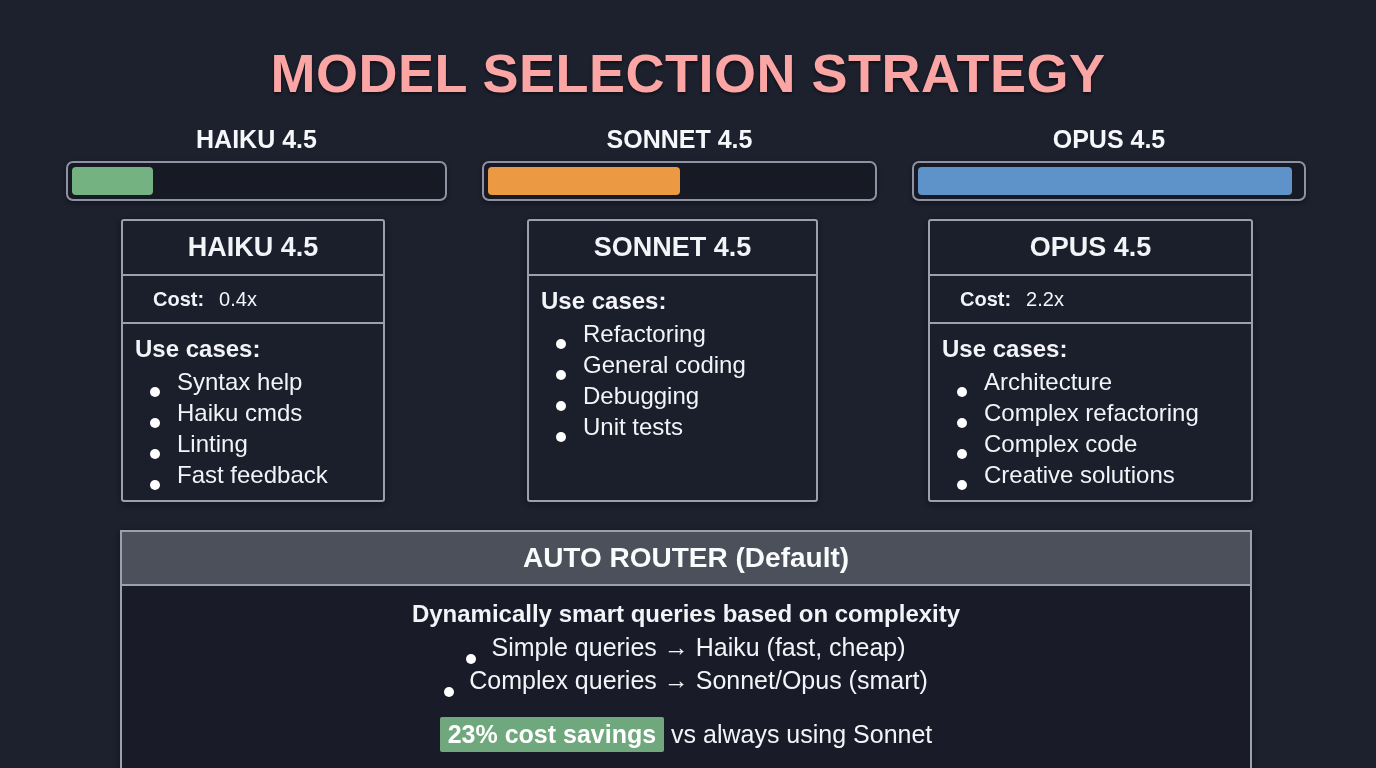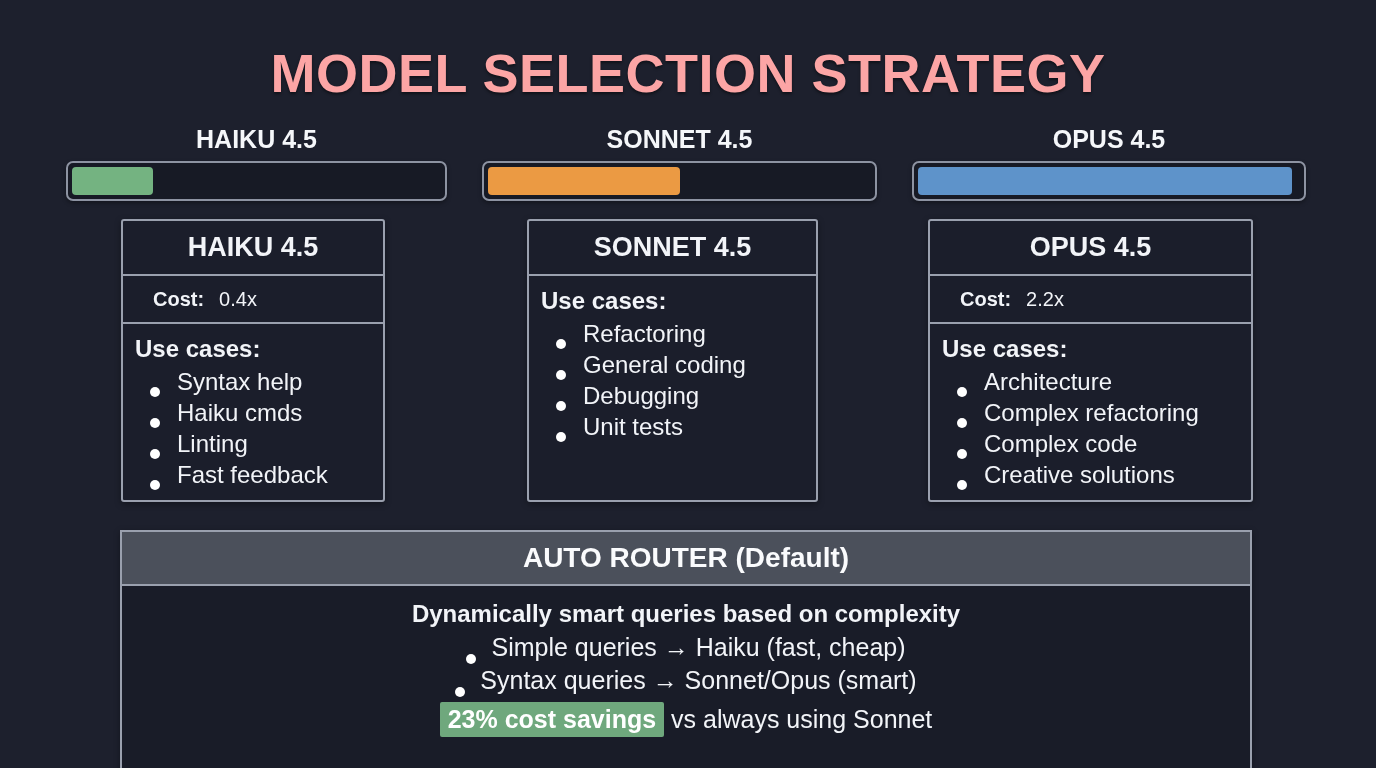--- a/index.html
+++ b/index.html
@@ -63,21 +63,21 @@
     border-bottom:2px solid #9aa0ae;text-align:center;
     font-size:28px;font-weight:bold;color:#fafbfd;
   }
   .router-body{text-align:center;padding-top:11px;}
   .router-desc{font-size:24px;font-weight:bold;line-height:34px;}
   .router-line{
     display:flex;justify-content:center;align-items:flex-end;
     font-size:25px;line-height:33px;
   }
   .router-line .dot{margin:0 15px 0 0;}
-  .router-savings{font-size:25px;line-height:36px;margin-top:4px;}
+  .router-savings{font-size:25px;line-height:36px;margin-top:19px;}
   .highlight{font-weight:bold;padding:3px 8px 4px 8px;border-radius:2px;color:#ffffff;}
 </style>
 </head>
 <body>
 
 <div class="stage">
 
   <h1 class="title">MODEL SELECTION STRATEGY</h1>
 
   <div class="col-label c1">HAIKU 4.5</div>
@@ -178,21 +178,21 @@
   <div class="router">
     <div class="router-header">AUTO ROUTER (Default)</div>
     <div class="router-body">
       <div class="router-desc">Dynamically smart queries based on complexity</div>
       <div class="router-line">
         <span class="dot"></span>
           <span>Simple queries → Haiku (fast, cheap)</span>
       </div>
       <div class="router-line">
         <span class="dot"></span>
-          <span>Syntax queries → Sonnet/Opus (smart)</span>
+          <span>Complex queries → Sonnet/Opus (smart)</span>
       </div>
       <div class="router-savings">
         <span class="highlight" style="background: rgb(111, 168, 125);">23% cost savings</span><span> vs always using Sonnet</span>
       </div>
     </div>
   </div>
 
 </div>
 
 </body></html>

